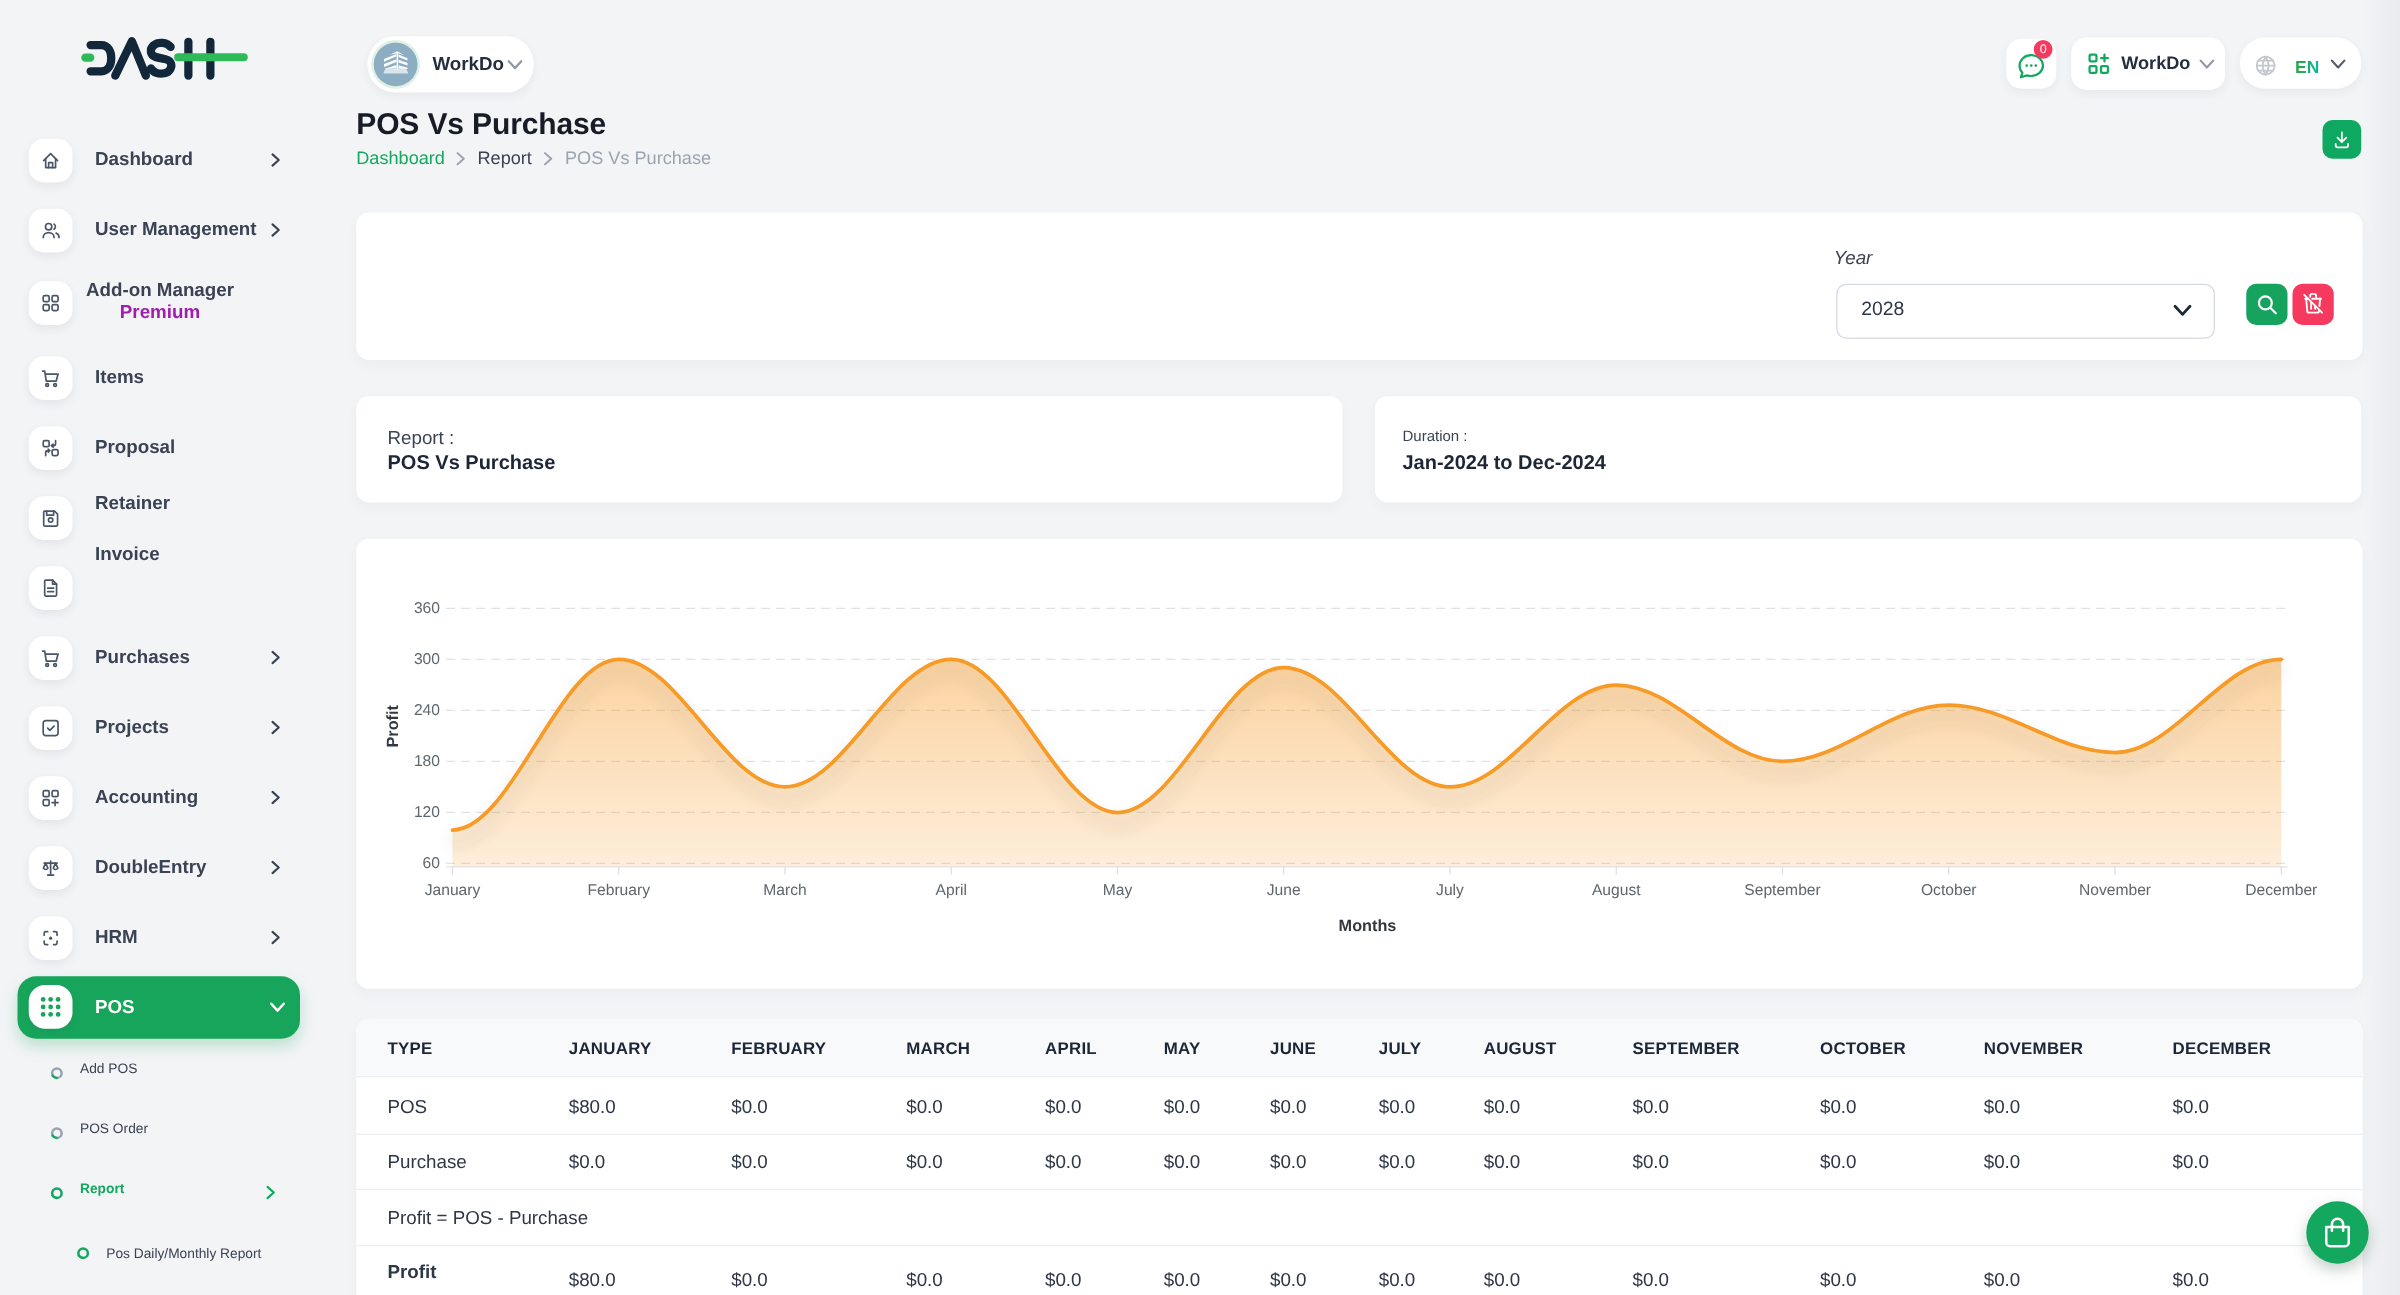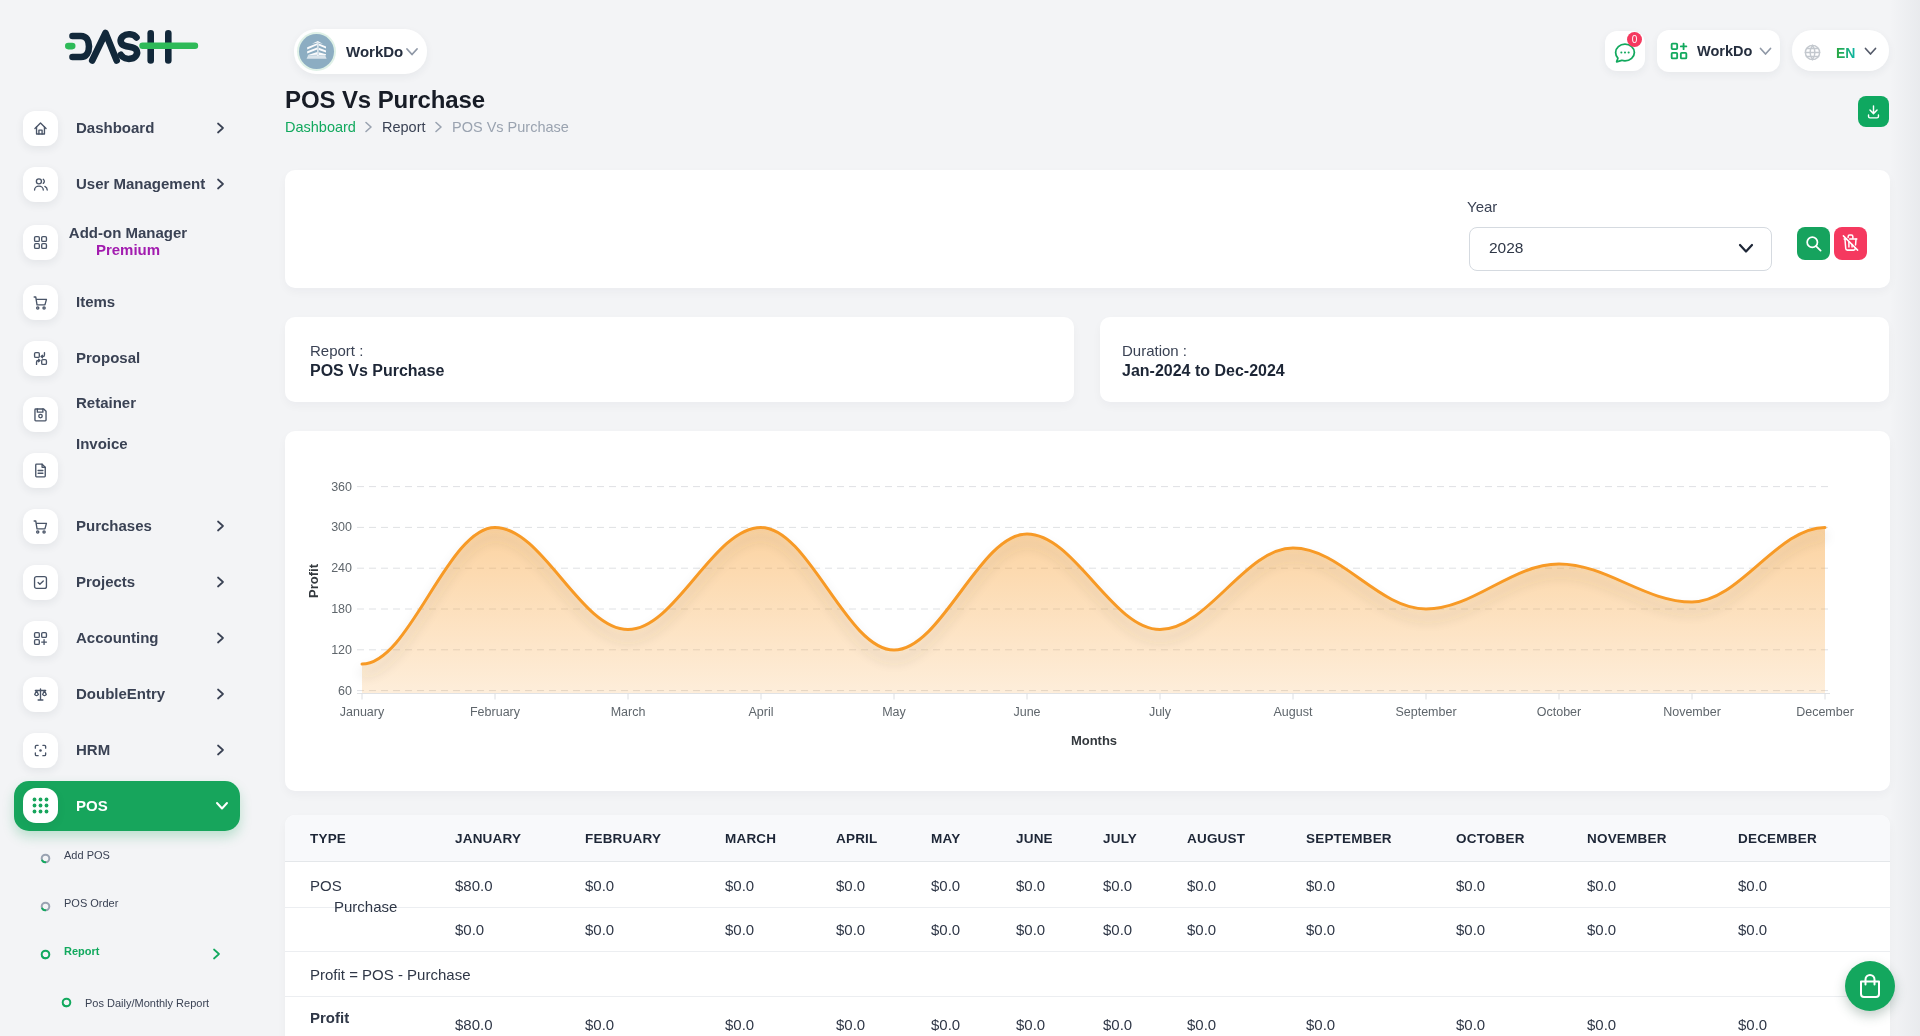--- a/index.html
+++ b/index.html
@@ -294,21 +294,21 @@
 
 <div class="abs" style="left:1858px;top:96px;width:31px;height:31px;background:#0fa860;border-radius:8px;"></div>
 <svg class="abs" style="left:1865px;top:103px" width="17" height="17" viewBox="0 0 24 24">
     <g fill="none" stroke="#fff" stroke-width="2" stroke-linecap="round" stroke-linejoin="round">
       <path d="M12 4 v10 M7 10 l5 5 5-5"></path>
       <path d="M5 17 v2 a2 2 0 0 0 2 2 h10 a2 2 0 0 0 2-2 v-2"></path>
     </g>
   </svg>
 
 <div class="card" style="left:285px;top:170px;width:1605px;height:118px;"></div>
-<div class="abs" style="left:1467px;top:198px;font-size:15px;color:#3a4254;">Year</div>
+<div class="abs" style="left:1467px;top:198px;font-size:15px;color:#3a4254;font-style:italic;">Year</div>
 <div class="abs" style="left:1469px;top:227px;width:303px;height:44px;background:#fff;border:1px solid #d5dae0;border-radius:8px;"></div>
 <div class="abs" style="left:1489px;top:239px;font-size:15.5px;color:#2f3747;">2028</div>
 <svg class="abs" style="left:1738px;top:243px" width="16" height="11" viewBox="0 0 16 11">
     <path d="M2 2 L8 8.5 L14 2" fill="none" stroke="#1d2636" stroke-width="2.2" stroke-linecap="round" stroke-linejoin="round"></path>
   </svg>
 <div class="abs" style="left:1797px;top:227px;width:33px;height:33px;background:#16a35e;border-radius:8px;"></div>
 <svg class="abs" style="left:1804px;top:234px" width="19" height="19" viewBox="0 0 24 24">
     <g fill="none" stroke="#fff" stroke-width="2.2" stroke-linecap="round">
       <circle cx="10.5" cy="10.5" r="6.5"></circle>
       <path d="M15.5 15.5 L21 21"></path>
@@ -324,21 +324,21 @@
       <path d="M18.384 14.373l.616-7.373"></path>
       <path d="M9 5v-1a2 2 0 0 1 2-2h2a2 2 0 0 1 2 2v2"></path>
       <path d="M3 3l18 18"></path>
     </g>
   </svg>
 
 <div class="card" style="left:285px;top:317px;width:789px;height:85px;"></div>
 <div class="abs" style="left:310px;top:342px;font-size:15px;color:#3a4254;">Report :</div>
 <div class="abs" style="left:310px;top:362px;font-size:16px;font-weight:700;color:#1d2636;">POS Vs Purchase</div>
 <div class="card" style="left:1100px;top:317px;width:789px;height:85px;"></div>
-<div class="abs" style="left:1122px;top:342px;font-size:15px;color:#3a4254;">Duration :</div>
+<div class="abs" style="left:1122px;top:342px;font-size:12px;color:#3a4254;">Duration :</div>
 <div class="abs" style="left:1122px;top:362px;font-size:16px;font-weight:700;color:#1d2636;">Jan-2024 to Dec-2024</div>
 
 <div class="card" style="left:285px;top:431px;width:1605px;height:360px;"></div>
 <svg class="abs" style="left:0;top:0" width="1920" height="1036" viewBox="0 0 1920 1036">
     <defs>
       <linearGradient id="ag" x1="0" y1="0" x2="0" y2="1">
         <stop offset="0" stop-color="#f79a28" stop-opacity="0.44"></stop>
         <stop offset="1" stop-color="#f79a28" stop-opacity="0.17"></stop>
       </linearGradient>
 <filter id="sh" x="-20%" y="-20%" width="140%" height="160%">
@@ -412,21 +412,21 @@
 <div class="td" style="left:725px;top:877px;">$0.0</div>
 <div class="td" style="left:836px;top:877px;">$0.0</div>
 <div class="td" style="left:931px;top:877px;">$0.0</div>
 <div class="td" style="left:1016px;top:877px;">$0.0</div>
 <div class="td" style="left:1103px;top:877px;">$0.0</div>
 <div class="td" style="left:1187px;top:877px;">$0.0</div>
 <div class="td" style="left:1306px;top:877px;">$0.0</div>
 <div class="td" style="left:1456px;top:877px;">$0.0</div>
 <div class="td" style="left:1587px;top:877px;">$0.0</div>
 <div class="td" style="left:1738px;top:877px;">$0.0</div>
-<div class="td" style="left:310px;top:898px;margin-left:24px;">Purchase</div>
+<div class="td" style="left:310px;top:921px;">Purchase</div>
 <div class="td" style="left:455px;top:921px;">$0.0</div>
 <div class="td" style="left:585px;top:921px;">$0.0</div>
 <div class="td" style="left:725px;top:921px;">$0.0</div>
 <div class="td" style="left:836px;top:921px;">$0.0</div>
 <div class="td" style="left:931px;top:921px;">$0.0</div>
 <div class="td" style="left:1016px;top:921px;">$0.0</div>
 <div class="td" style="left:1103px;top:921px;">$0.0</div>
 <div class="td" style="left:1187px;top:921px;">$0.0</div>
 <div class="td" style="left:1306px;top:921px;">$0.0</div>
 <div class="td" style="left:1456px;top:921px;">$0.0</div>

